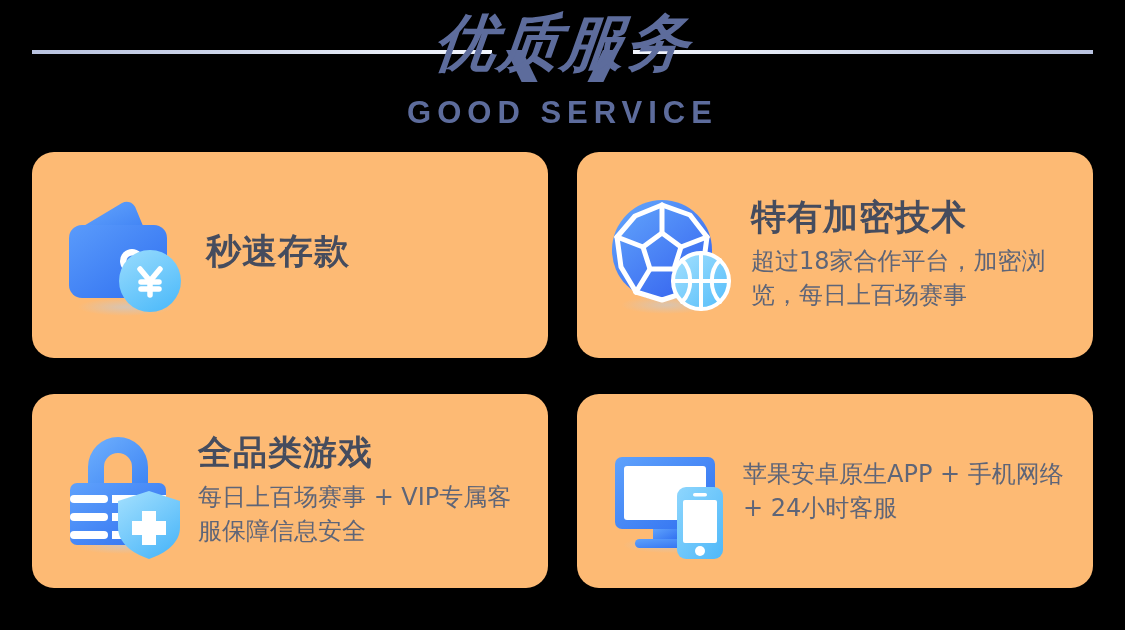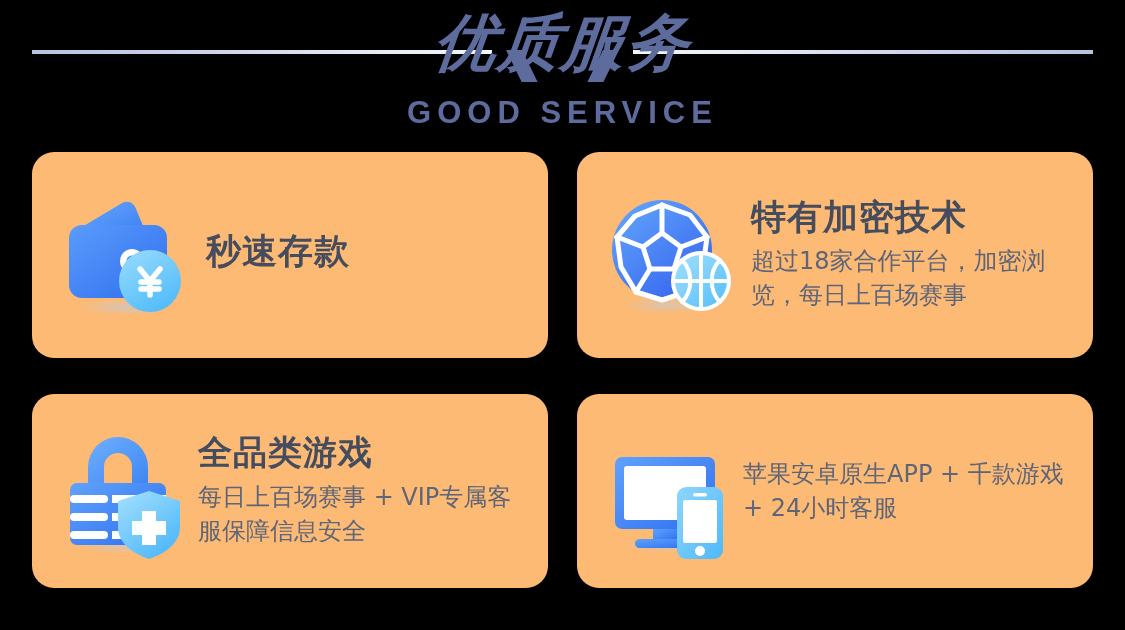--- a/index.html
+++ b/index.html
@@ -316,17 +316,17 @@
         <rect x="19" y="37" width="82" height="54" rx="3" fill="#ffffff"></rect>
         <rect x="48" y="100" width="24" height="12" fill="url(#gMon)"></rect>
         <rect x="30" y="110" width="60" height="9" rx="4.5" fill="url(#gMon)"></rect>
         <rect x="72" y="58" width="46" height="72" rx="9" fill="url(#gPhone)"></rect>
         <rect x="78" y="71" width="34" height="43" rx="2" fill="#ffffff"></rect>
         <rect x="88" y="64" width="14" height="3.5" rx="1.75" fill="#ffffff"></rect>
         <circle cx="95" cy="122" r="5" fill="#ffffff"></circle>
       </svg>
     </div>
     <div class="card-text">
-      <div class="card-desc">苹果安卓原生APP + 千款游戏 + 24小时客服</div>
+      <div class="card-desc">苹果安卓原生APP + 手机网络 + 24小时客服</div>
     </div>
   </div>
 
 </div>
 
 </body></html>

